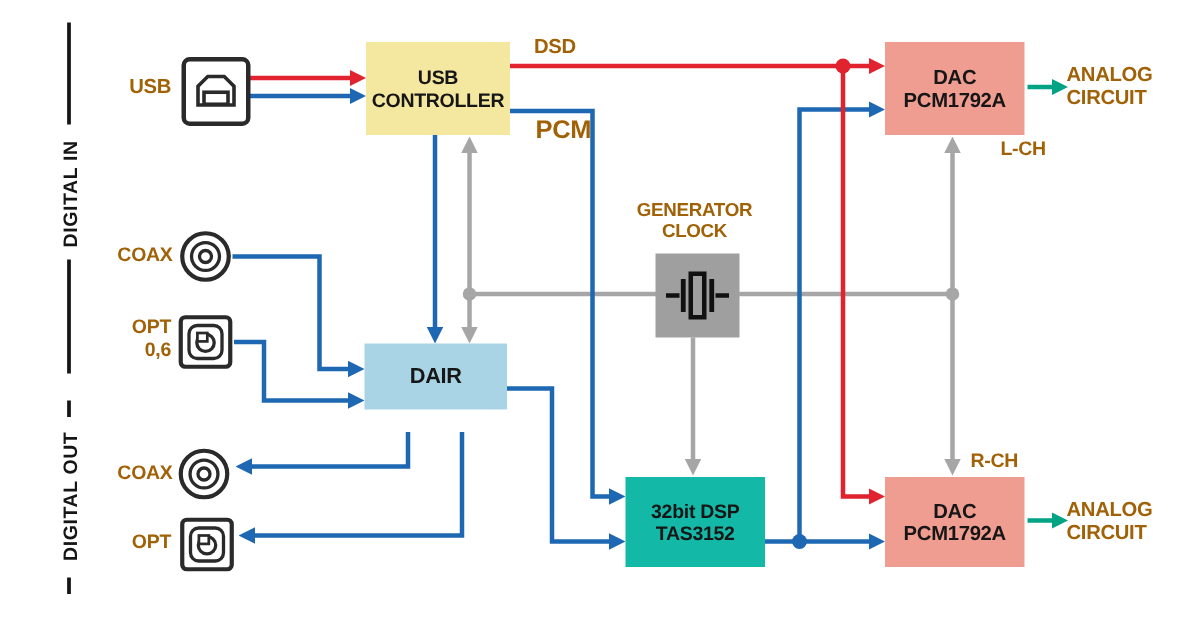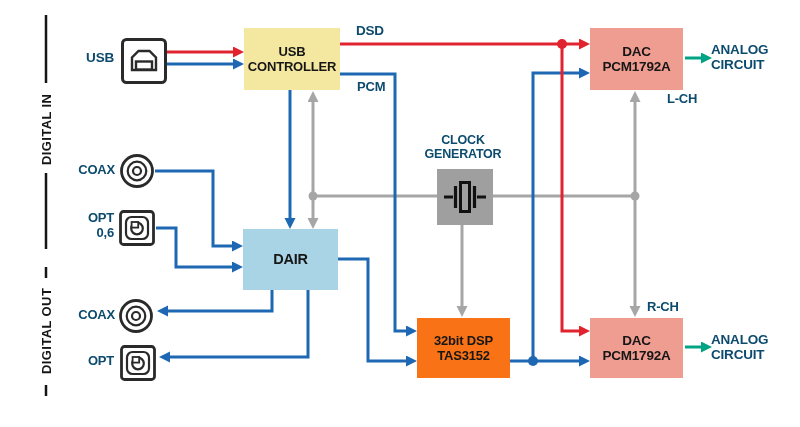--- a/index.html
+++ b/index.html
@@ -3,21 +3,21 @@
 <meta charset="utf-8">
 <style>
   html,body{margin:0;padding:0;background:#fff;}
   #stage{position:relative;width:800px;height:427px;background:#ffffff;overflow:hidden;
          font-family:"Liberation Sans",sans-serif;}
   #wires{position:absolute;left:0;top:0;z-index:1;}
   .box{position:absolute;z-index:2;display:flex;flex-direction:column;align-items:center;
        justify-content:center;font:700 13px/15px "Liberation Sans",sans-serif;color:#161616;
        letter-spacing:-0.2px;text-align:center;}
   .lbl{position:absolute;z-index:3;font:700 13px/14.5px "Liberation Sans",sans-serif;
-       color:#0c4a6e;letter-spacing:-0.2px;white-space:nowrap;}
+       color:#a16207;letter-spacing:-0.2px;white-space:nowrap;}
   .vlabel{position:absolute;z-index:3;display:flex;align-items:center;justify-content:center;
        writing-mode:vertical-rl;transform:rotate(180deg);
        font:700 13px "Liberation Sans",sans-serif;color:#151515;letter-spacing:0.4px;}
   .r{text-align:right;}
 </style>
 </head>
 <body>
 
 <div id="stage">
 
@@ -115,37 +115,37 @@
       <circle cx="18" cy="18.5" r="5.8" stroke-width="2.2" fill="none"></circle>
       <rect x="12.6" y="12" width="6.6" height="5.6" stroke-width="1.8" fill="#ffffff"></rect>
     </g>
   </svg>
 
   <div class="box" style="left:244px;top:28px;width:96px;height:62px;background:#f4e79f;">
     <span>USB</span>
     <span>CONTROLLER</span>
   </div>
 
-  <div class="box" style="left:243px;top:229px;width:95px;height:61px;background:#a9d4e5;font-size:14.5px;">
+  <div class="box" style="left:243px;top:229px;width:95px;height:44px;background:#a9d4e5;font-size:14.5px;">
     <span>DAIR</span>
   </div>
 
   <div class="box" style="left:437px;top:169px;width:56px;height:56px;background:#9f9f9f;">
     <svg width="42" height="34" viewBox="0 0 42 34">
       <g stroke="#111111" fill="none">
         <line x1="0" y1="17" x2="9" y2="17" stroke-width="3"></line>
         <line x1="11.5" y1="6" x2="11.5" y2="28" stroke-width="3.2"></line>
         <rect x="16.5" y="2.5" width="9" height="29" stroke-width="3"></rect>
         <line x1="30.5" y1="6" x2="30.5" y2="28" stroke-width="3.2"></line>
         <line x1="33" y1="17" x2="42" y2="17" stroke-width="3"></line>
       </g>
     </svg>
   </div>
 
-  <div class="box" style="left:417px;top:318px;width:93px;height:60px;background:#f97316;">
+  <div class="box" style="left:417px;top:318px;width:93px;height:60px;background:#14b8a6;">
     <span>32bit DSP</span>
     <span>TAS3152</span>
   </div>
 
   <div class="box" style="left:590px;top:28px;width:93px;height:62px;background:#f09d91;font-size:13.5px;">
     <span>DAC</span>
     <span>PCM1792A</span>
   </div>
 
   <div class="box" style="left:590px;top:318px;width:93px;height:60px;background:#f09d91;font-size:13.5px;">
@@ -159,27 +159,27 @@
   <div class="lbl r" style="left:72px;top:51px;width:42px;font-size:13.5px;">USB</div>
   <div class="lbl r" style="left:68px;top:163px;width:47px;">COAX</div>
   <div class="lbl r" style="left:72px;top:211px;width:42px;">
     <div>OPT</div>
     <div>0,6</div>
   </div>
   <div class="lbl r" style="left:68px;top:308px;width:47px;">COAX</div>
   <div class="lbl r" style="left:72px;top:354px;width:42px;">OPT</div>
 
   <div class="lbl" style="left:356px;top:24px;font-size:13.5px;">DSD</div>
-  <div class="lbl" style="left:357px;top:80px;font-size:13px;">PCM</div>
+  <div class="lbl" style="left:357px;top:80px;font-size:17px;">PCM</div>
   <div class="lbl" style="left:667px;top:92px;">L-CH</div>
   <div class="lbl" style="left:647px;top:300px;">R-CH</div>
 
   <div class="lbl" style="left:403px;top:133px;width:120px;text-align:center;font-size:12.5px;line-height:14px;">
+    <div>GENERATOR</div>
     <div>CLOCK</div>
-    <div>GENERATOR</div>
   </div>
 
   <div class="lbl" style="left:711px;top:42px;font-size:13.5px;line-height:15px;">
     <div>ANALOG</div>
     <div>CIRCUIT</div>
   </div>
   <div class="lbl" style="left:711px;top:332px;font-size:13.5px;line-height:15px;">
     <div>ANALOG</div>
     <div>CIRCUIT</div>
   </div>

